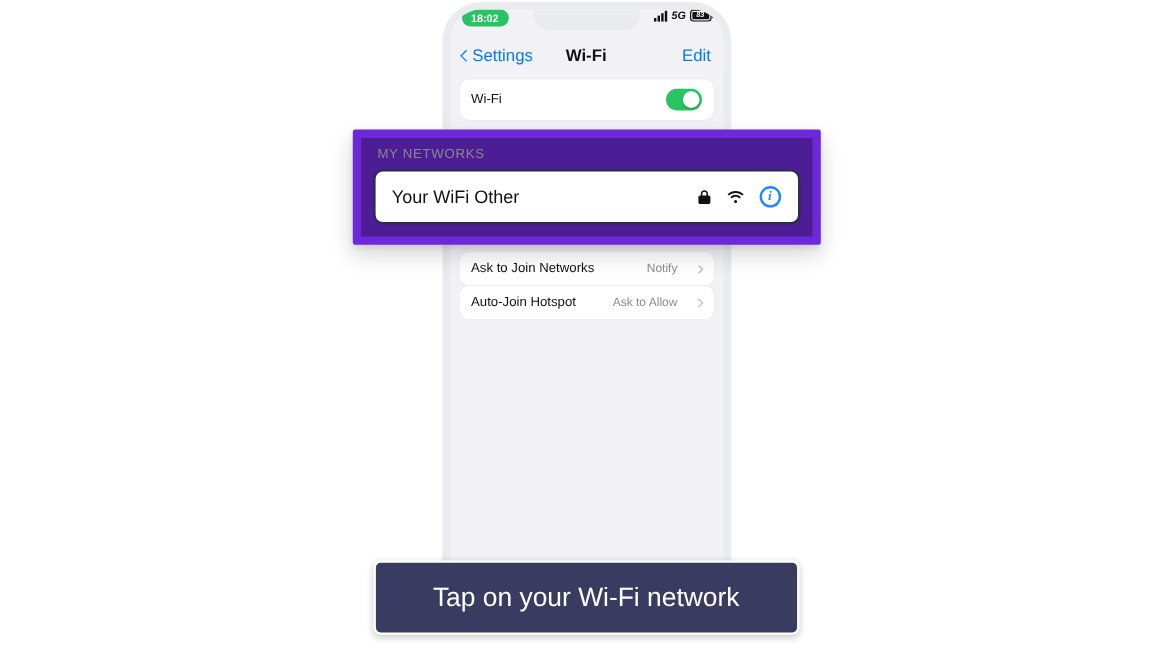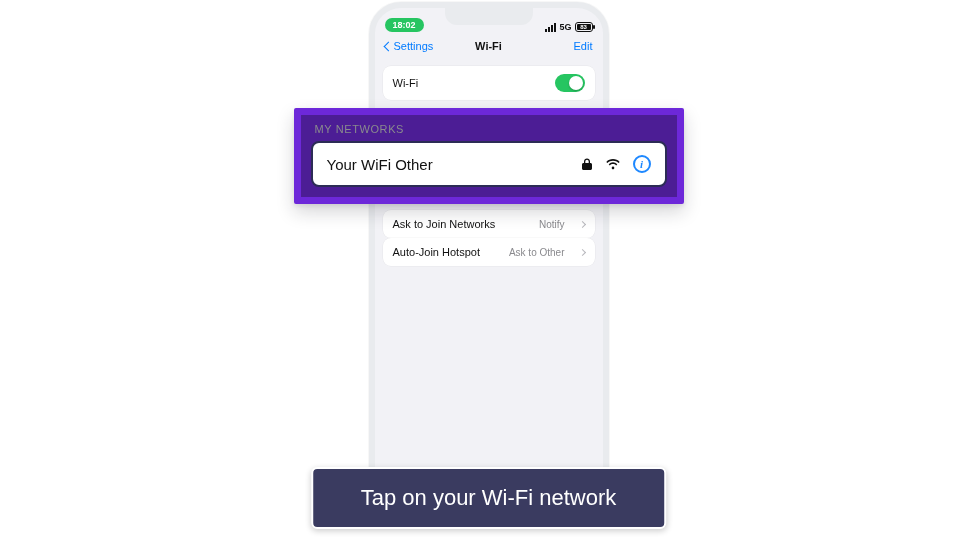--- a/index.html
+++ b/index.html
@@ -38,59 +38,60 @@
       height: 17px;
       background: #e9ebee;
       border-bottom-left-radius: 12px;
       border-bottom-right-radius: 12px;
       z-index: 3;
     }
     .status-bar {
       height: 24px;
       display: flex;
       justify-content: space-between;
-      align-items: flex-end;
+      align-items: flex-start;
       padding: 0 10px;
       font-size: 9px;
       font-weight: 600;
     }
     .time-pill {
       background: #26c561;
       color: #fff;
       border-radius: 10px;
       padding: 2px 8px;
       font-size: 9px;
       font-weight: 600;
     }
     .status-right {
       display: flex;
       align-items: center;
       gap: 3px;
       color: #111;
+      font-style: italic;
     }
     .sig-bars { display: inline-flex; gap: 1px; align-items: flex-end; }
     .sig-bars span { width: 2px; background: #111; display: block; }
     .sig-bars span:nth-child(1){height:3px}
     .sig-bars span:nth-child(2){height:5px}
     .sig-bars span:nth-child(3){height:7px}
     .sig-bars span:nth-child(4){height:9px}
     .battery {
       display: inline-flex; align-items: center;
       border:1px solid #111; border-radius:3px; padding:0 1px; height:10px; position:relative;
     }
     .battery::after{content:""; position:absolute; right:-3px; top:2px; width:2px; height:4px; background:#111; border-radius:1px;}
     .battery-inner{height:6px; width:14px; background:#111; border-radius:1px; display:flex; align-items:center; justify-content:center;}
     .battery-txt{color:#fff; font-size:6px; font-weight:700;}
     .nav-bar {
       height: 28px;
       display: flex;
       align-items: center;
       justify-content: space-between;
       padding: 0 10px;
-      font-size: 11px;
+      font-size: 14px;
       background: #f2f2f6;
     }
     .nav-back { color: #007aff; display:flex; align-items:center; gap:2px;}
     .nav-title { color:#111; font-weight:600; position:absolute; left:0; right:0; text-align:center; pointer-events:none;}
     .nav-edit { color:#007aff;}
     .content { padding: 6px 8px; font-size:10px;}
     .card {
       background:#fff; border-radius:8px; padding:0;
       box-shadow: 0 0 0 0.5px rgba(0,0,0,0.05);
     }
@@ -213,21 +214,21 @@
           <span class="link-val">
             <span>Notify</span>
             <span class="chevron-r"></span>
           </span>
         </div>
       </div>
       <div class="card">
         <div class="row">
           <span>Auto-Join Hotspot</span>
           <span class="link-val">
-            <span>Ask to Other</span>
+            <span>Ask to Allow</span>
             <span class="chevron-r"></span>
           </span>
         </div>
       </div>
     </div>
   </div>
 
   <div class="overlay">
     <div class="overlay-heading">MY NETWORKS</div>
     <div class="network-row">

